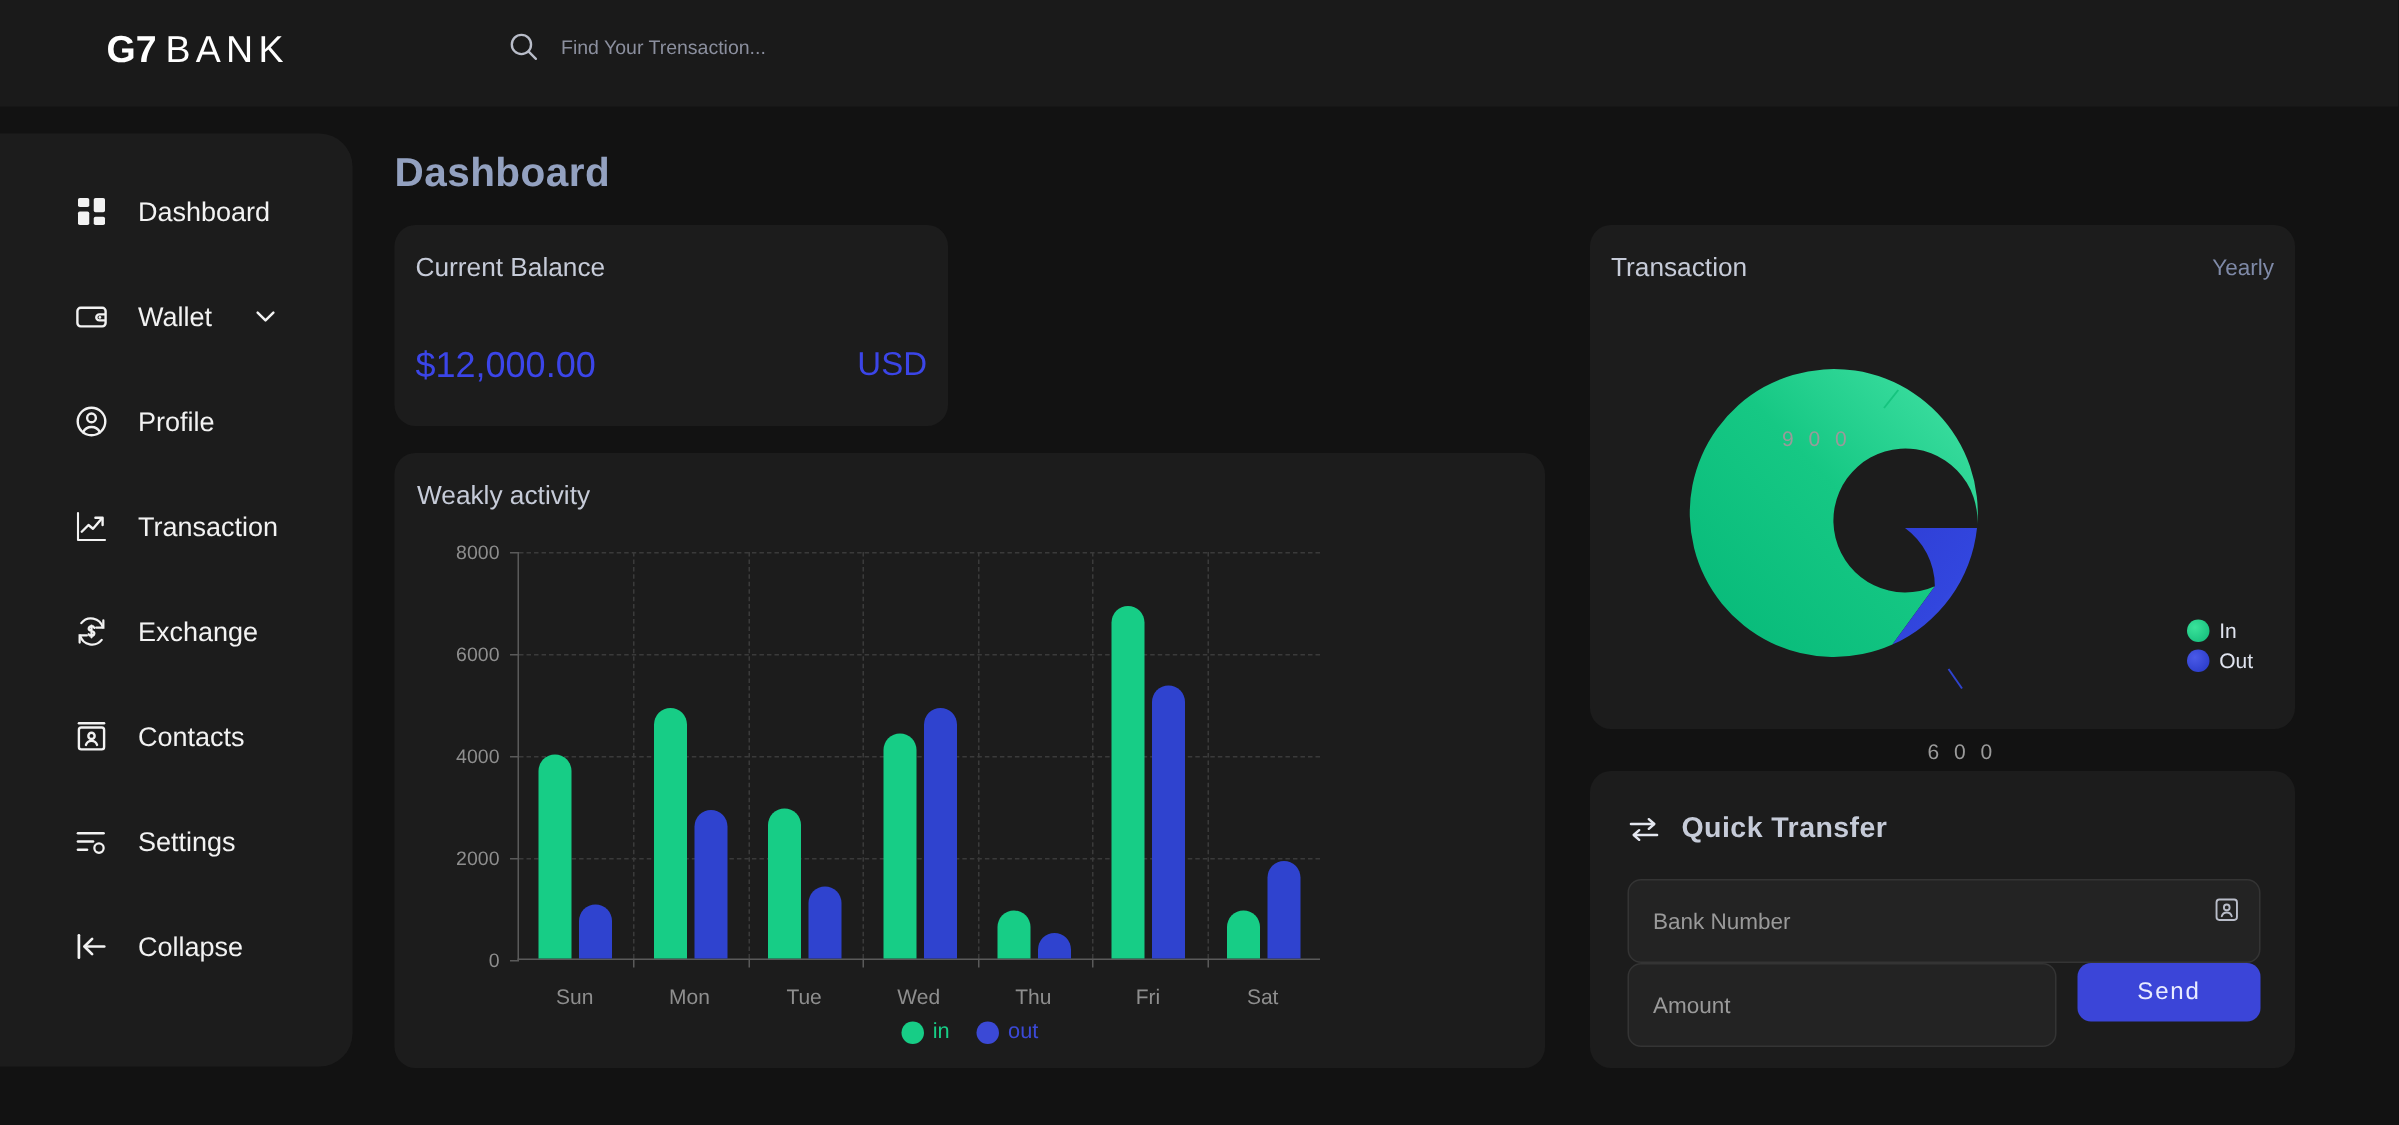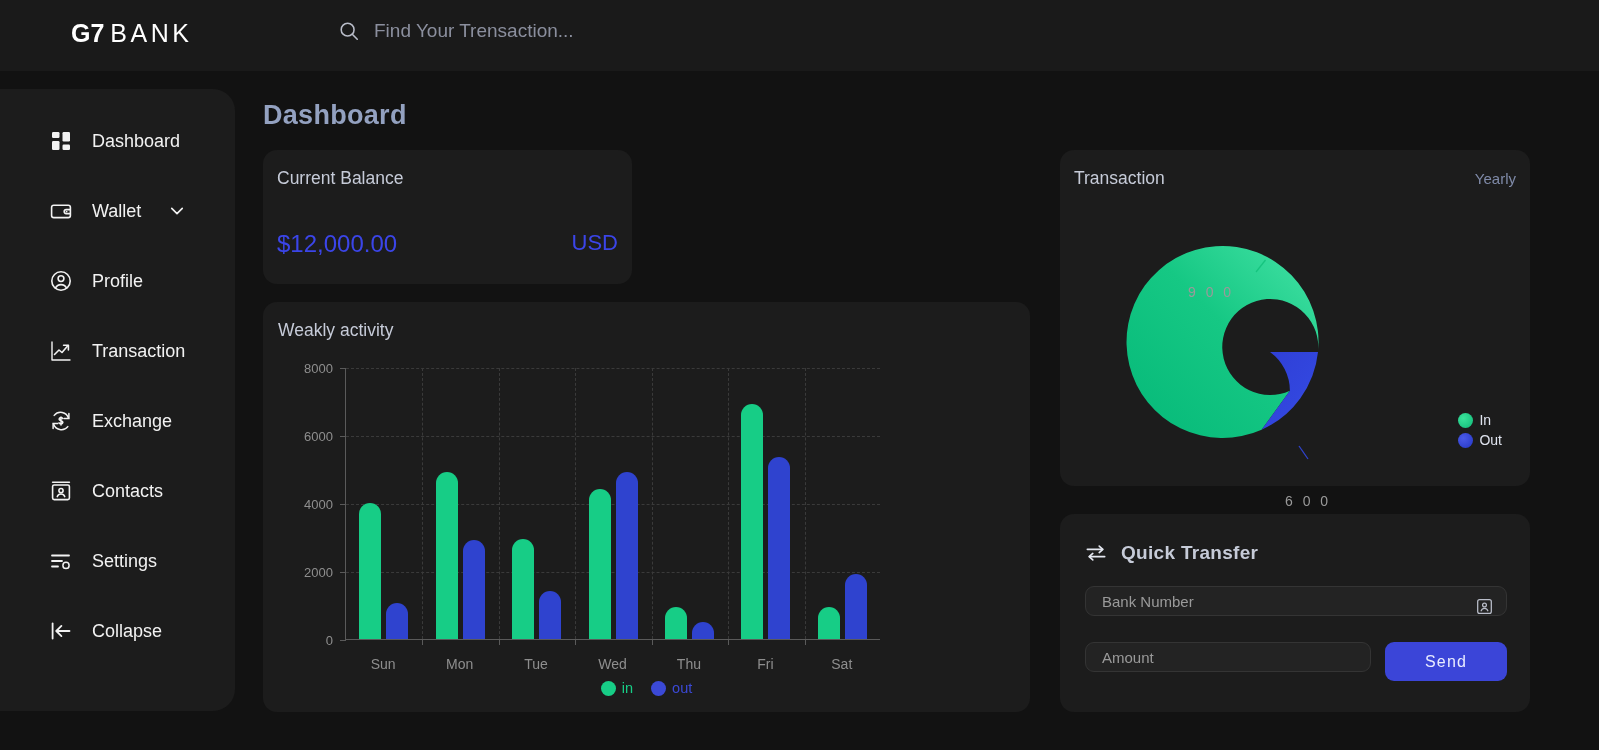--- a/index.html
+++ b/index.html
@@ -18,21 +18,21 @@
     display: flex; align-items: center;
   }
   .logo { position: absolute; left: 71px; top: 19px; font-size: 25px; color: #fff; letter-spacing: .5px; white-space: nowrap; }
   .logo .g7 { font-weight: 700; letter-spacing: 0px; }
   .logo .bank { font-weight: 300; letter-spacing: 3.5px; margin-left: 6px; }
 
   .searchwrap { position: absolute; left: 338px; top: 20px; display: flex; align-items: center; gap: 14px; }
   .search-icon { width: 22px; height: 22px; display: block; }
   .search-input {
     background: transparent; border: none; outline: none;
-    color: #14b8a6; font-size: 19px; font-family: "Liberation Sans", sans-serif;
+    color: #14b8a6; font-size: 13px; font-family: "Liberation Sans", sans-serif;
     width: 330px; padding: 0;
   }
   .search-input::placeholder { color: #8b8f9e; opacity: 1; }
 
   .userzone { position: absolute; right: 140px; top: 16px; display: flex; align-items: center; gap: 18px; }
   .bell-icon { width: 21px; height: 24px; display: block; }
   .avatar {
     width: 40px; height: 40px; border-radius: 50%;
     background: radial-gradient(circle at 50% 32%, #e8b48f 0 26%, #2bbf7e 26% 100%);
     position: relative; overflow: hidden; flex: none;
@@ -118,21 +118,21 @@
   .tx-legend .lg.in { color: #dfe3ee; } .tx-legend .lg.in .dot { background: radial-gradient(circle at 35% 35%, #3ae39b, #10b877); }
   .tx-legend .lg.out { color: #dfe3ee; } .tx-legend .lg.out .dot { background: radial-gradient(circle at 35% 35%, #4a5ae8, #2436c4); }
 
   
   .card-qt { left: 1060px; top: 514px; width: 470px; height: 198px; }
   .qt-head { position: absolute; left: 25px; top: 28px; display: flex; align-items: center; gap: 14px; }
   .qt-icon { width: 22px; height: 22px; display: block; }
   .qt-title { font-size: 19px; font-weight: 700; color: #c6cbd8; letter-spacing: .3px; }
   .field {
     position: absolute; background: #232323; border: 1px solid #343434; border-radius: 9px;
-    height: 30px; display: flex; align-items: center;
+    height: 56px; display: flex; align-items: center;
   }
   .field input {
     background: transparent; border: none; outline: none; width: 100%; height: 100%;
     padding: 0 16px; color: #d6d6d6; font-size: 15px; font-family: "Liberation Sans", sans-serif;
   }
   .field input::placeholder { color: #9a9a9a; opacity: 1; }
   .f-bank { left: 25px; top: 72px; width: 422px; }
   .f-amount { left: 25px; top: 128px; width: 286px; }
   .contact-icon { position: absolute; right: 12px; top: 10px; width: 19px; height: 19px; display: block; }
   .btn-send {

